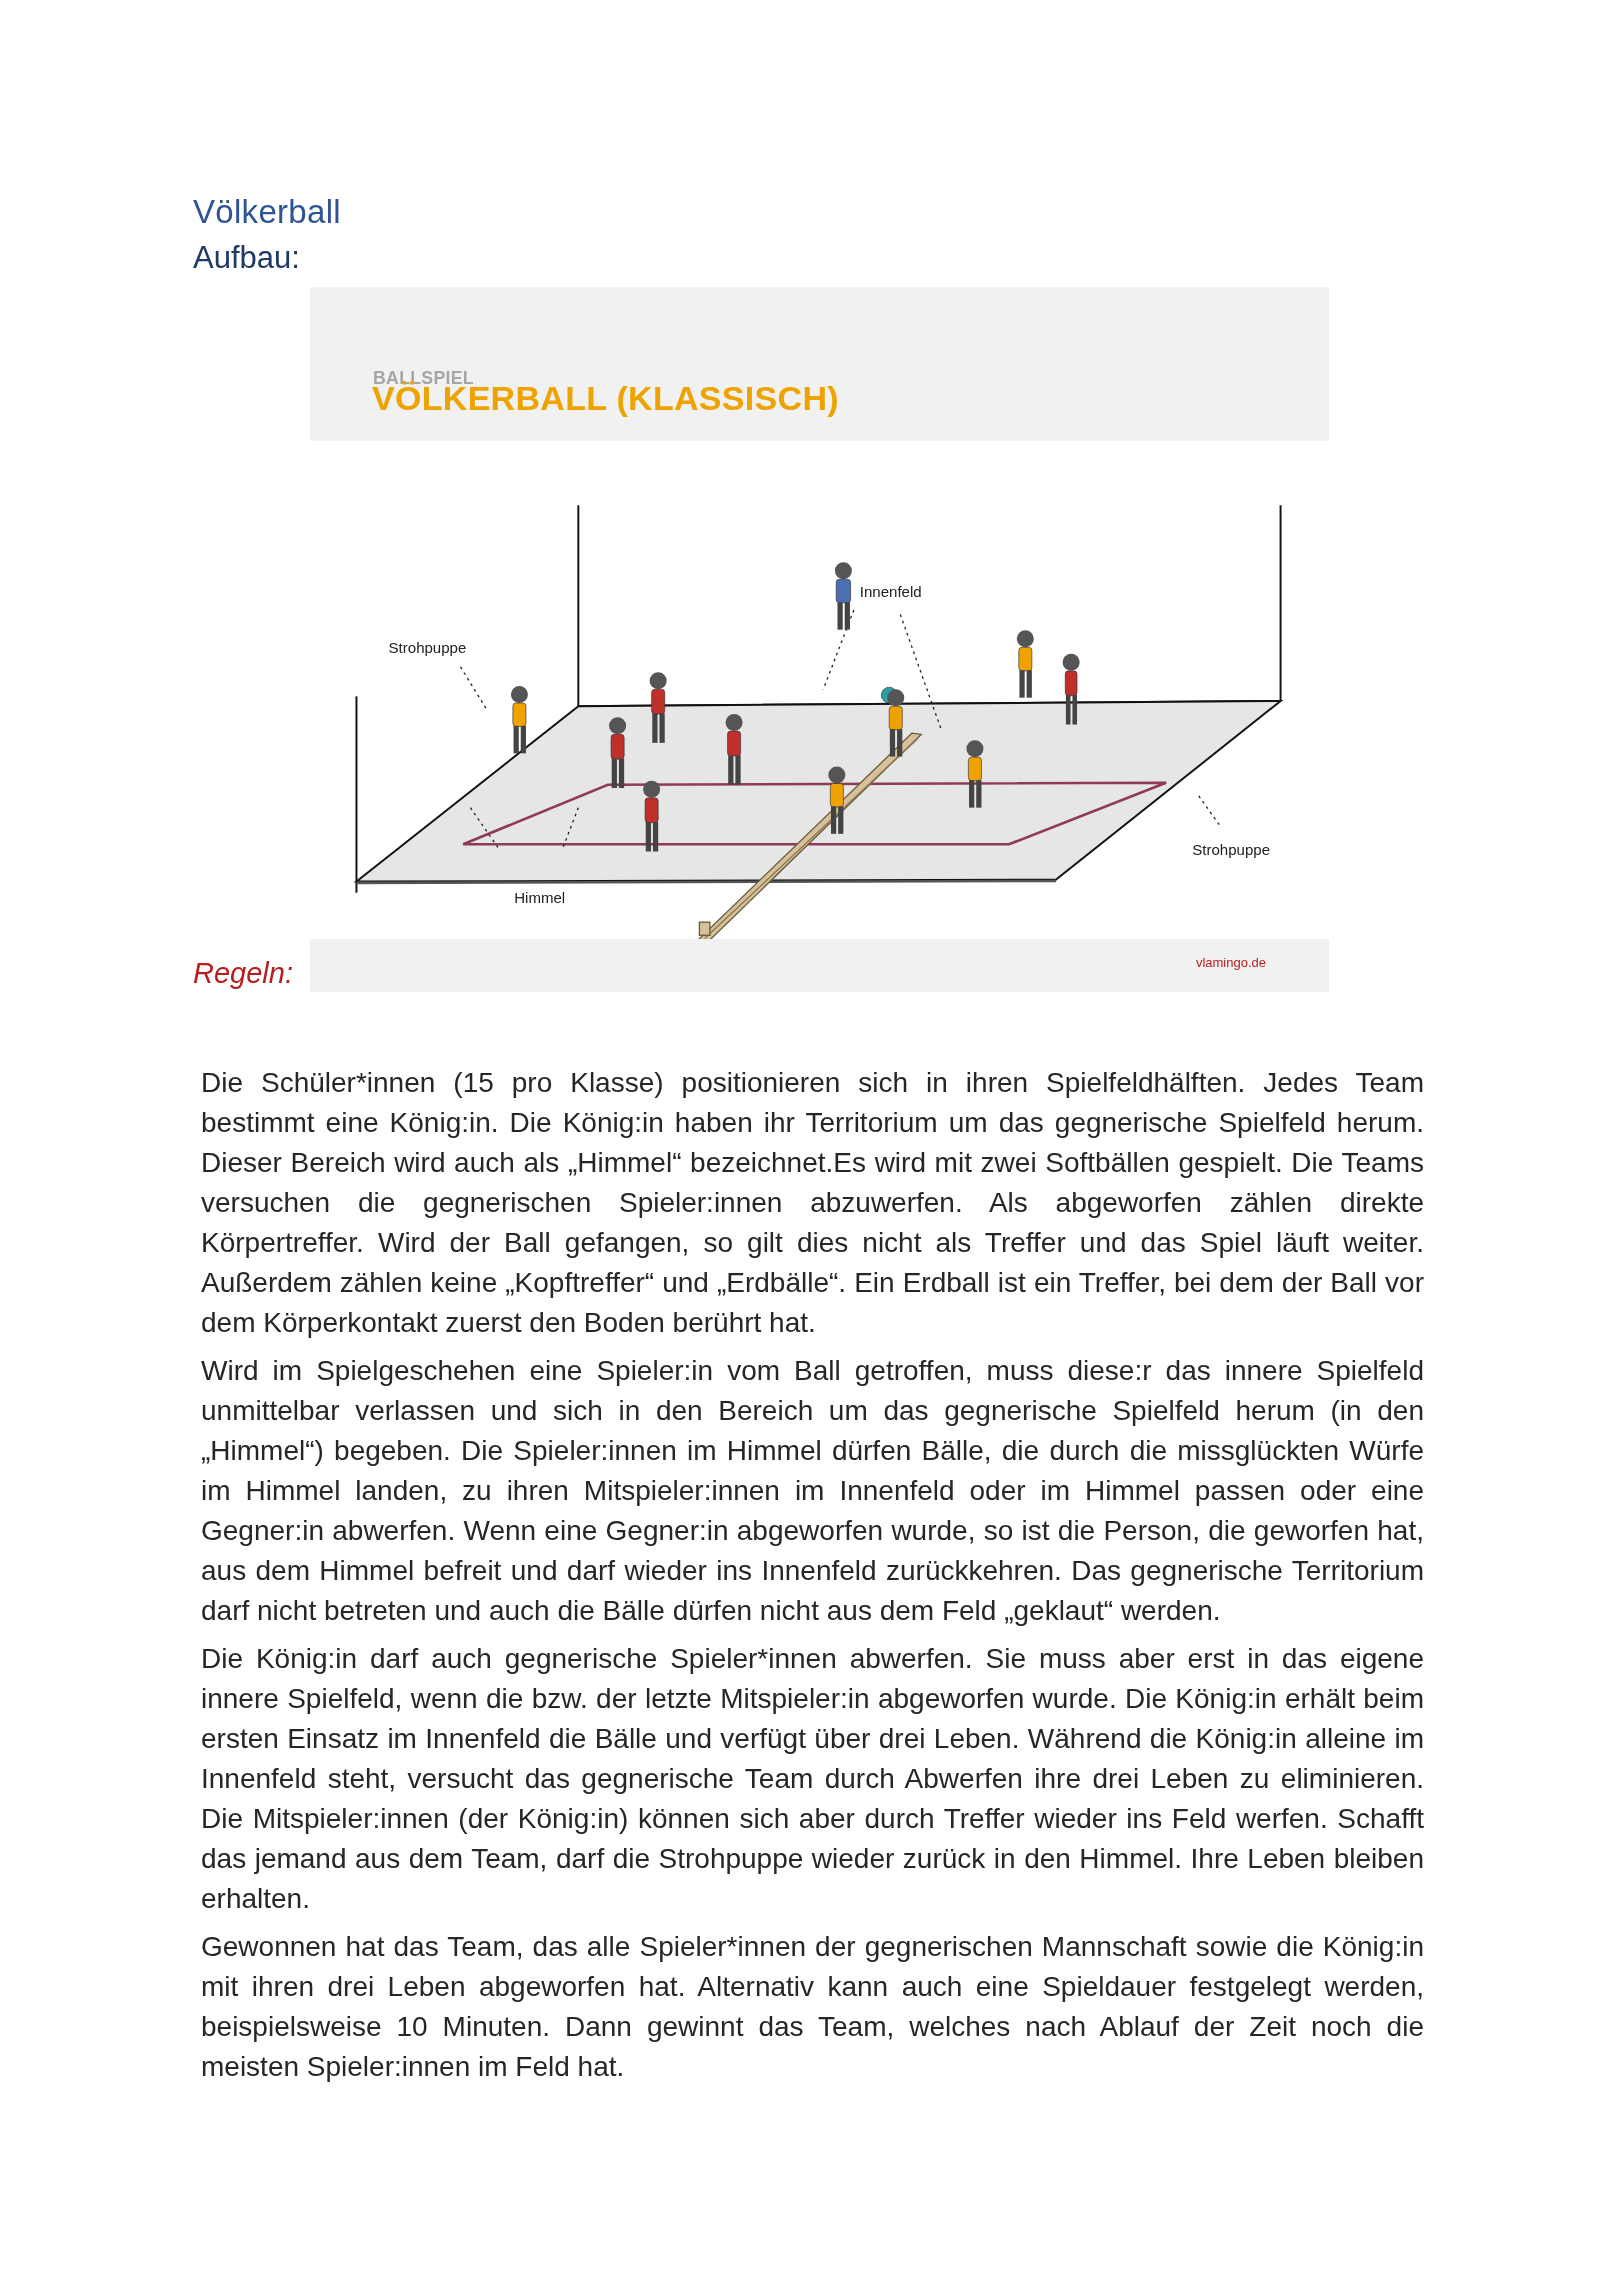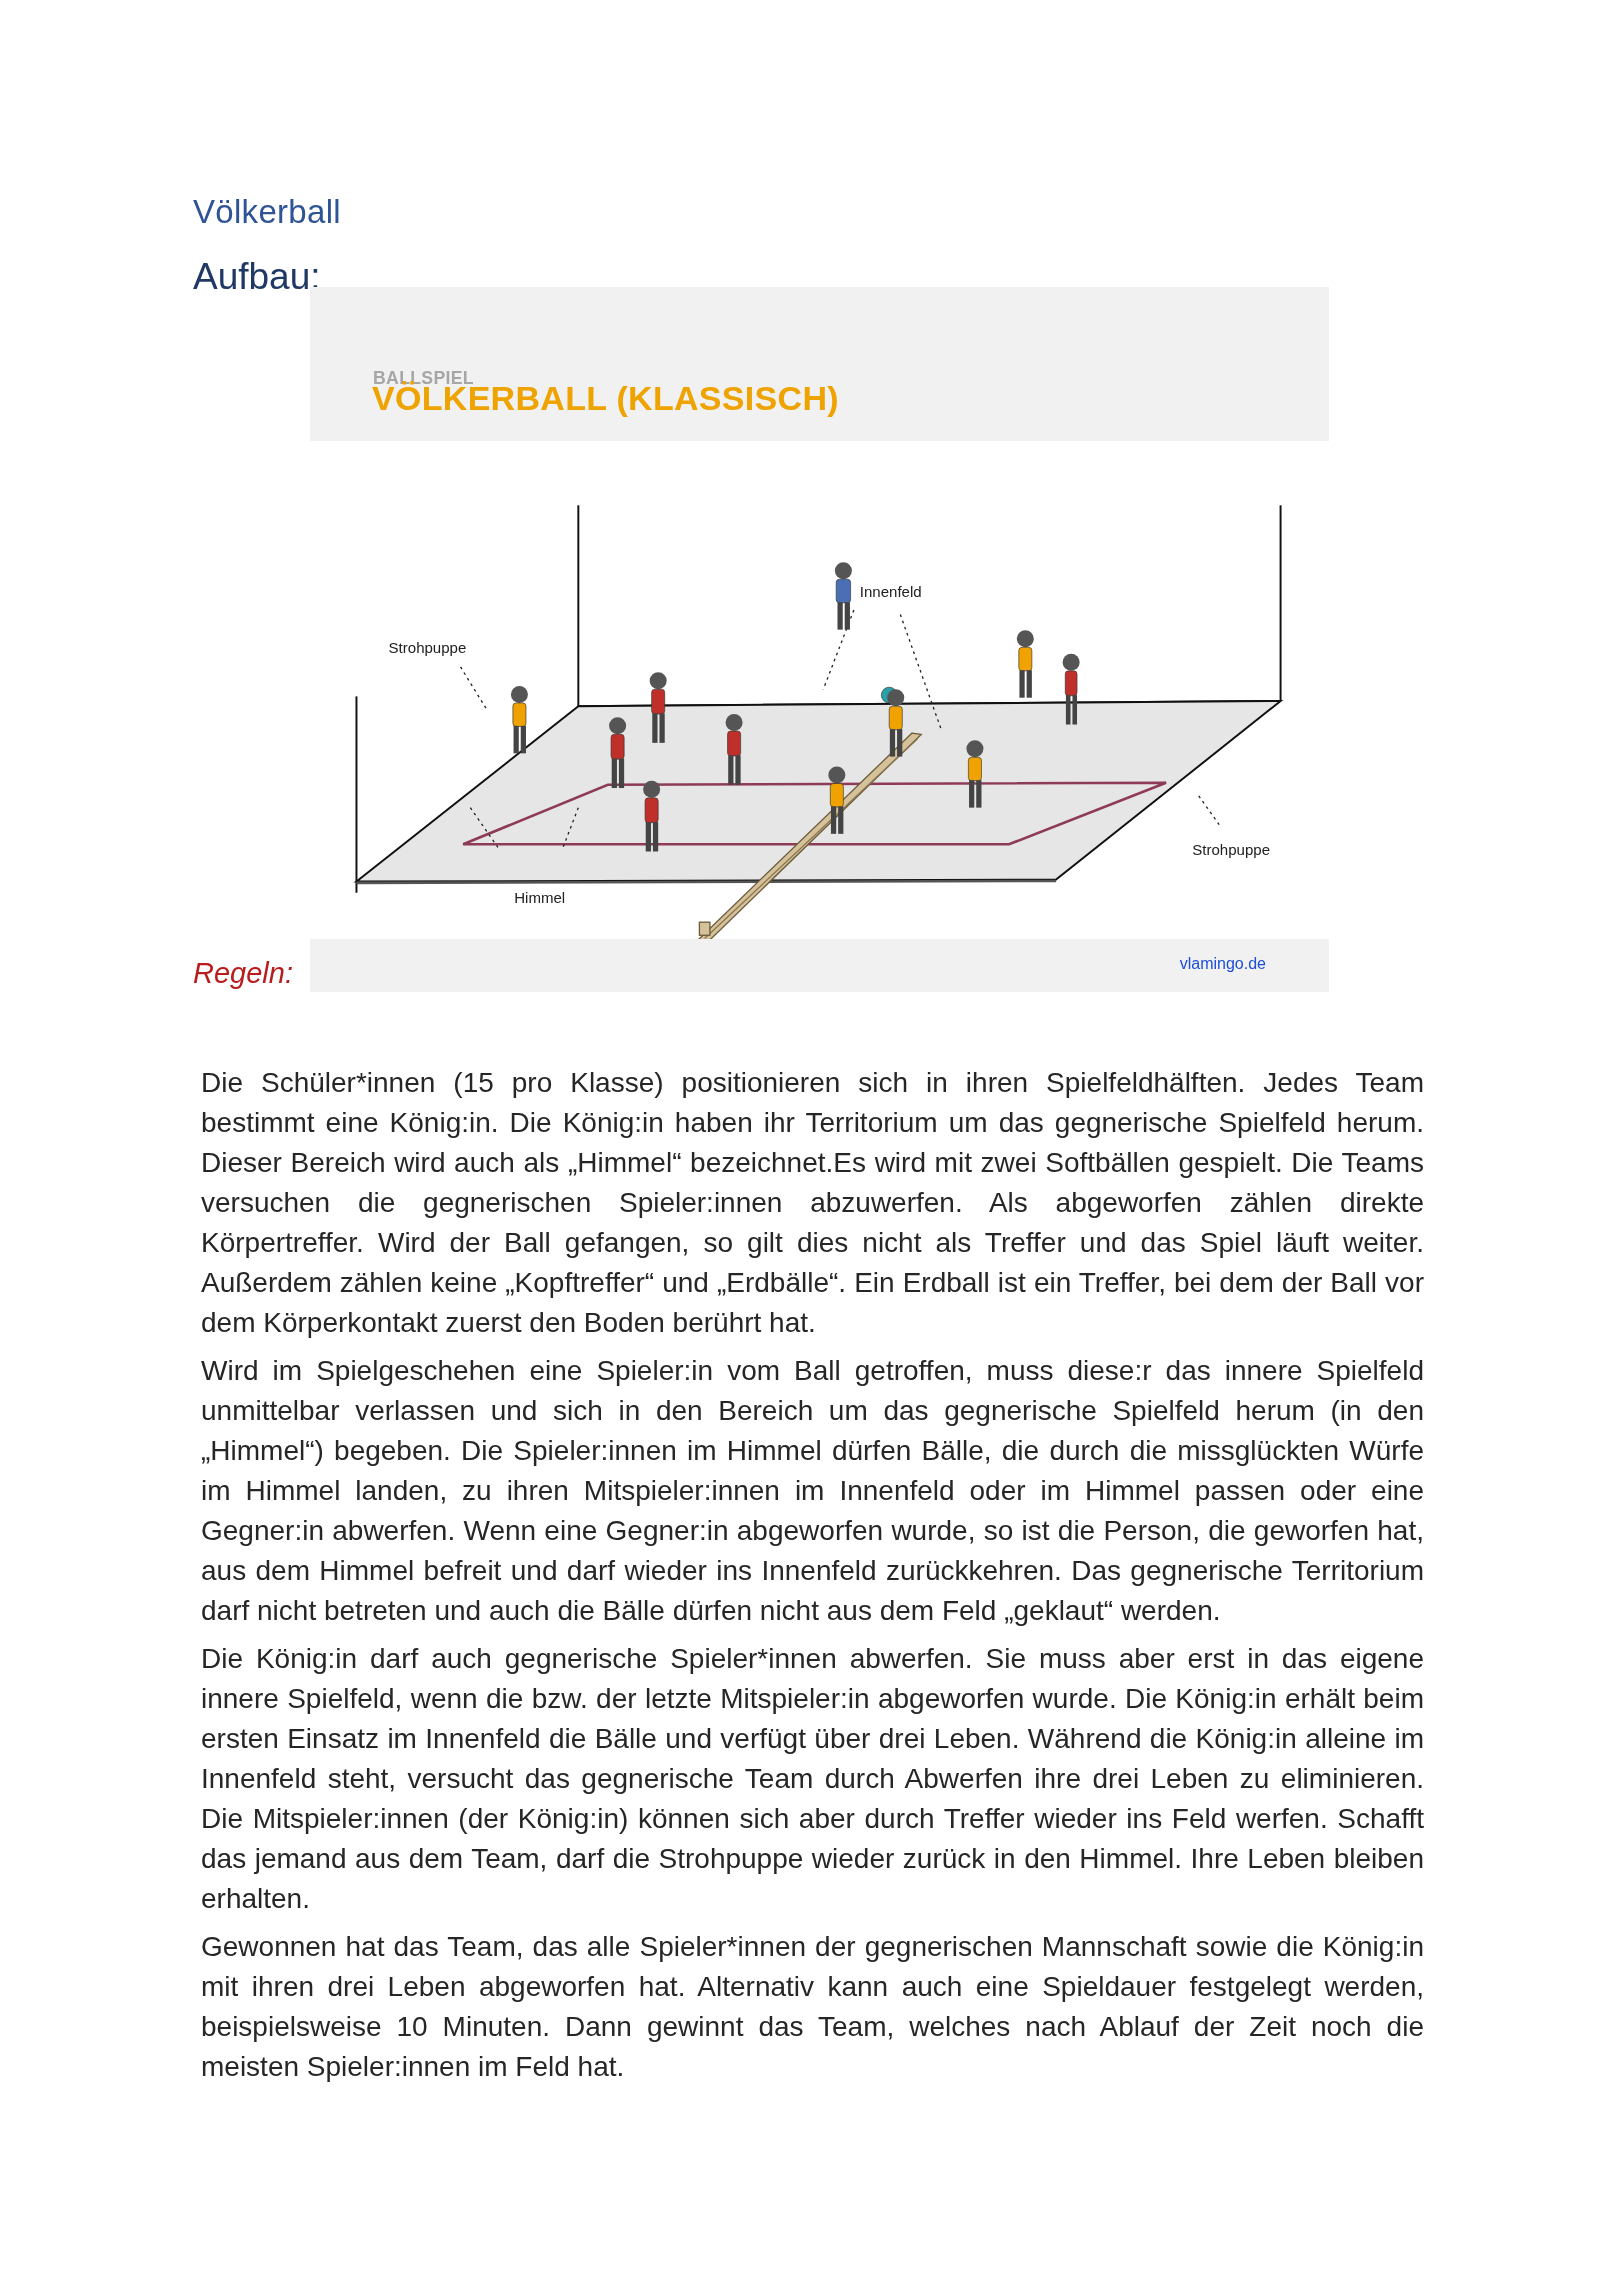--- a/index.html
+++ b/index.html
@@ -2,31 +2,31 @@
 <html style="font-size:10.5px"><head>
 <meta charset="utf-8">
 <style>
   html, body { margin: 0; padding: 0; background: #ffffff; }
   body { width: 1623px; height: 2295px; position: relative; overflow: hidden;
          font-family: "Liberation Sans", "DejaVu Sans", sans-serif; }
   .page { position: absolute; left: 0; top: 0; width: 1623px; height: 2295px; background: #fff; }
 
   .doc-title { position: absolute; left: 193px; top: 193px; font-size: 33px; color: #2f5496;
                font-family: "Liberation Sans", sans-serif; font-weight: normal; letter-spacing: 0.3px; }
-  .section-aufbau { position: absolute; left: 193px; top: 256px; font-size: 37px; color: #1f3864;
+  .section-aufbau { position: absolute; left: 193px; top: 240px; font-size: 31px; color: #1f3864;
                     font-family: "Liberation Sans", sans-serif; }
 
   .figure { position: absolute; left: 310px; top: 287px; width: 1019px; height: 705px; background: #fff; }
   .fig-header { position: absolute; left: 0; top: 0; width: 1019px; height: 154px; background: #f1f1f1; }
   .fig-kicker { position: absolute; left: 63px; top: 81px; font-size: 17.7px; font-weight: bold; color: #a6a6a6;
                 letter-spacing: 0.3px; font-family: "Liberation Sans", sans-serif; }
   .fig-title { position: absolute; left: 62px; top: 92px; font-size: 34px; font-weight: bold; color: #eea300;
                font-family: "Liberation Sans", sans-serif; letter-spacing: 0.3px; }
   .fig-footer { position: absolute; left: 0; top: 652px; width: 1019px; height: 53px; background: #f1f1f1; }
-  .fig-credit { position: absolute; right: 63px; top: 15.7px; font-size: 16px; color: #1d4ed8;
+  .fig-credit { position: absolute; right: 63px; top: 15.7px; font-size: 13px; color: #b91c1c;
                 font-family: "Liberation Sans", sans-serif; }
   .fig-svg { position: absolute; left: 0; top: 154px; width: 1019px; height: 499px; }
   .fig-label { font-family: "Liberation Sans", sans-serif; font-size: 23px; fill: #222; }
 
   .section-regeln { position: absolute; left: 193px; top: 957px; font-size: 29px; color: #b91c1c;
                     font-style: italic; font-family: "Liberation Sans", sans-serif; }
 
   .rules { position: absolute; left: 193px; top: 1055px; width: 1239px; font-size: 28px; line-height: 40px;
            color: #262626; font-family: "Liberation Sans", sans-serif; text-align: justify; }
   .rules p { margin: 8px; }

